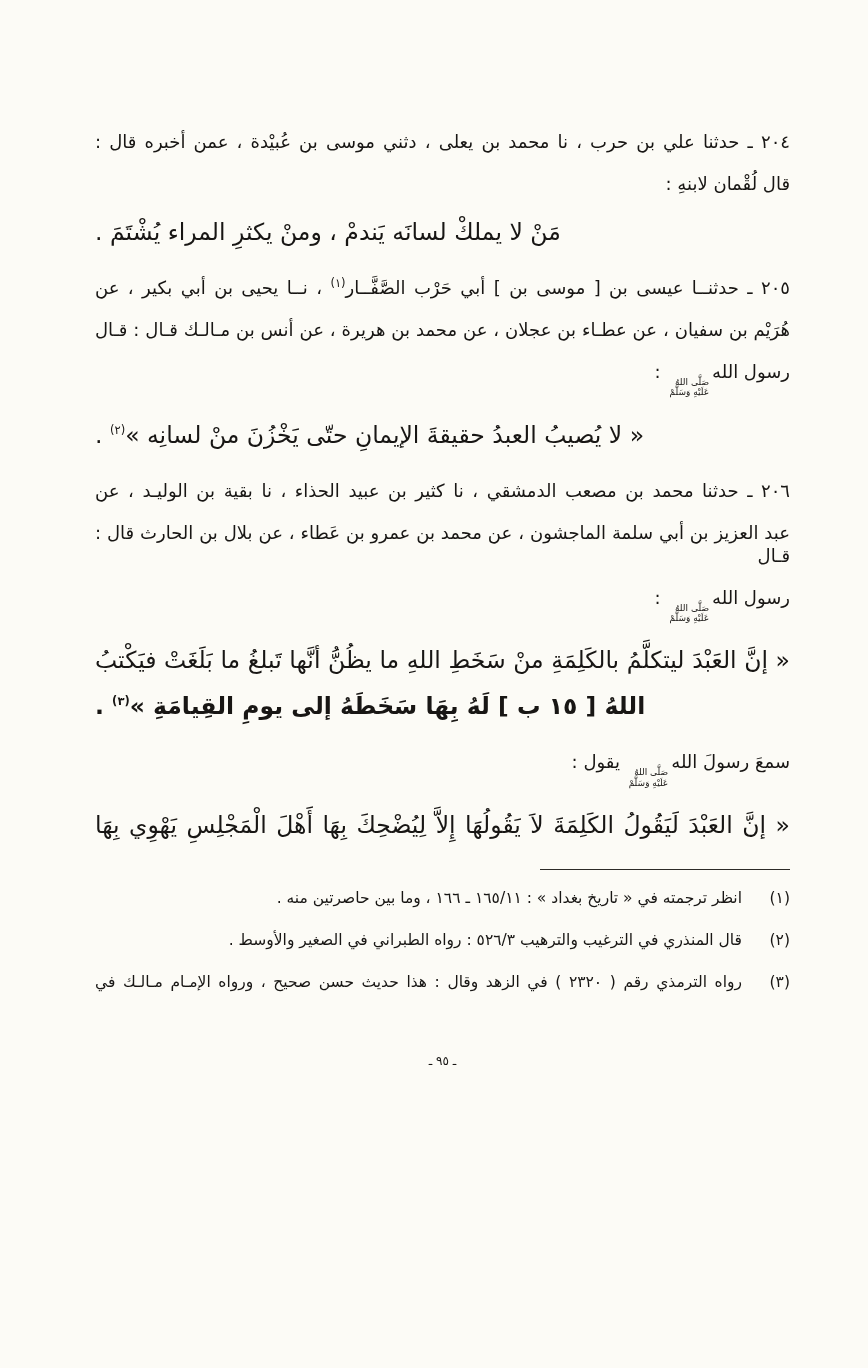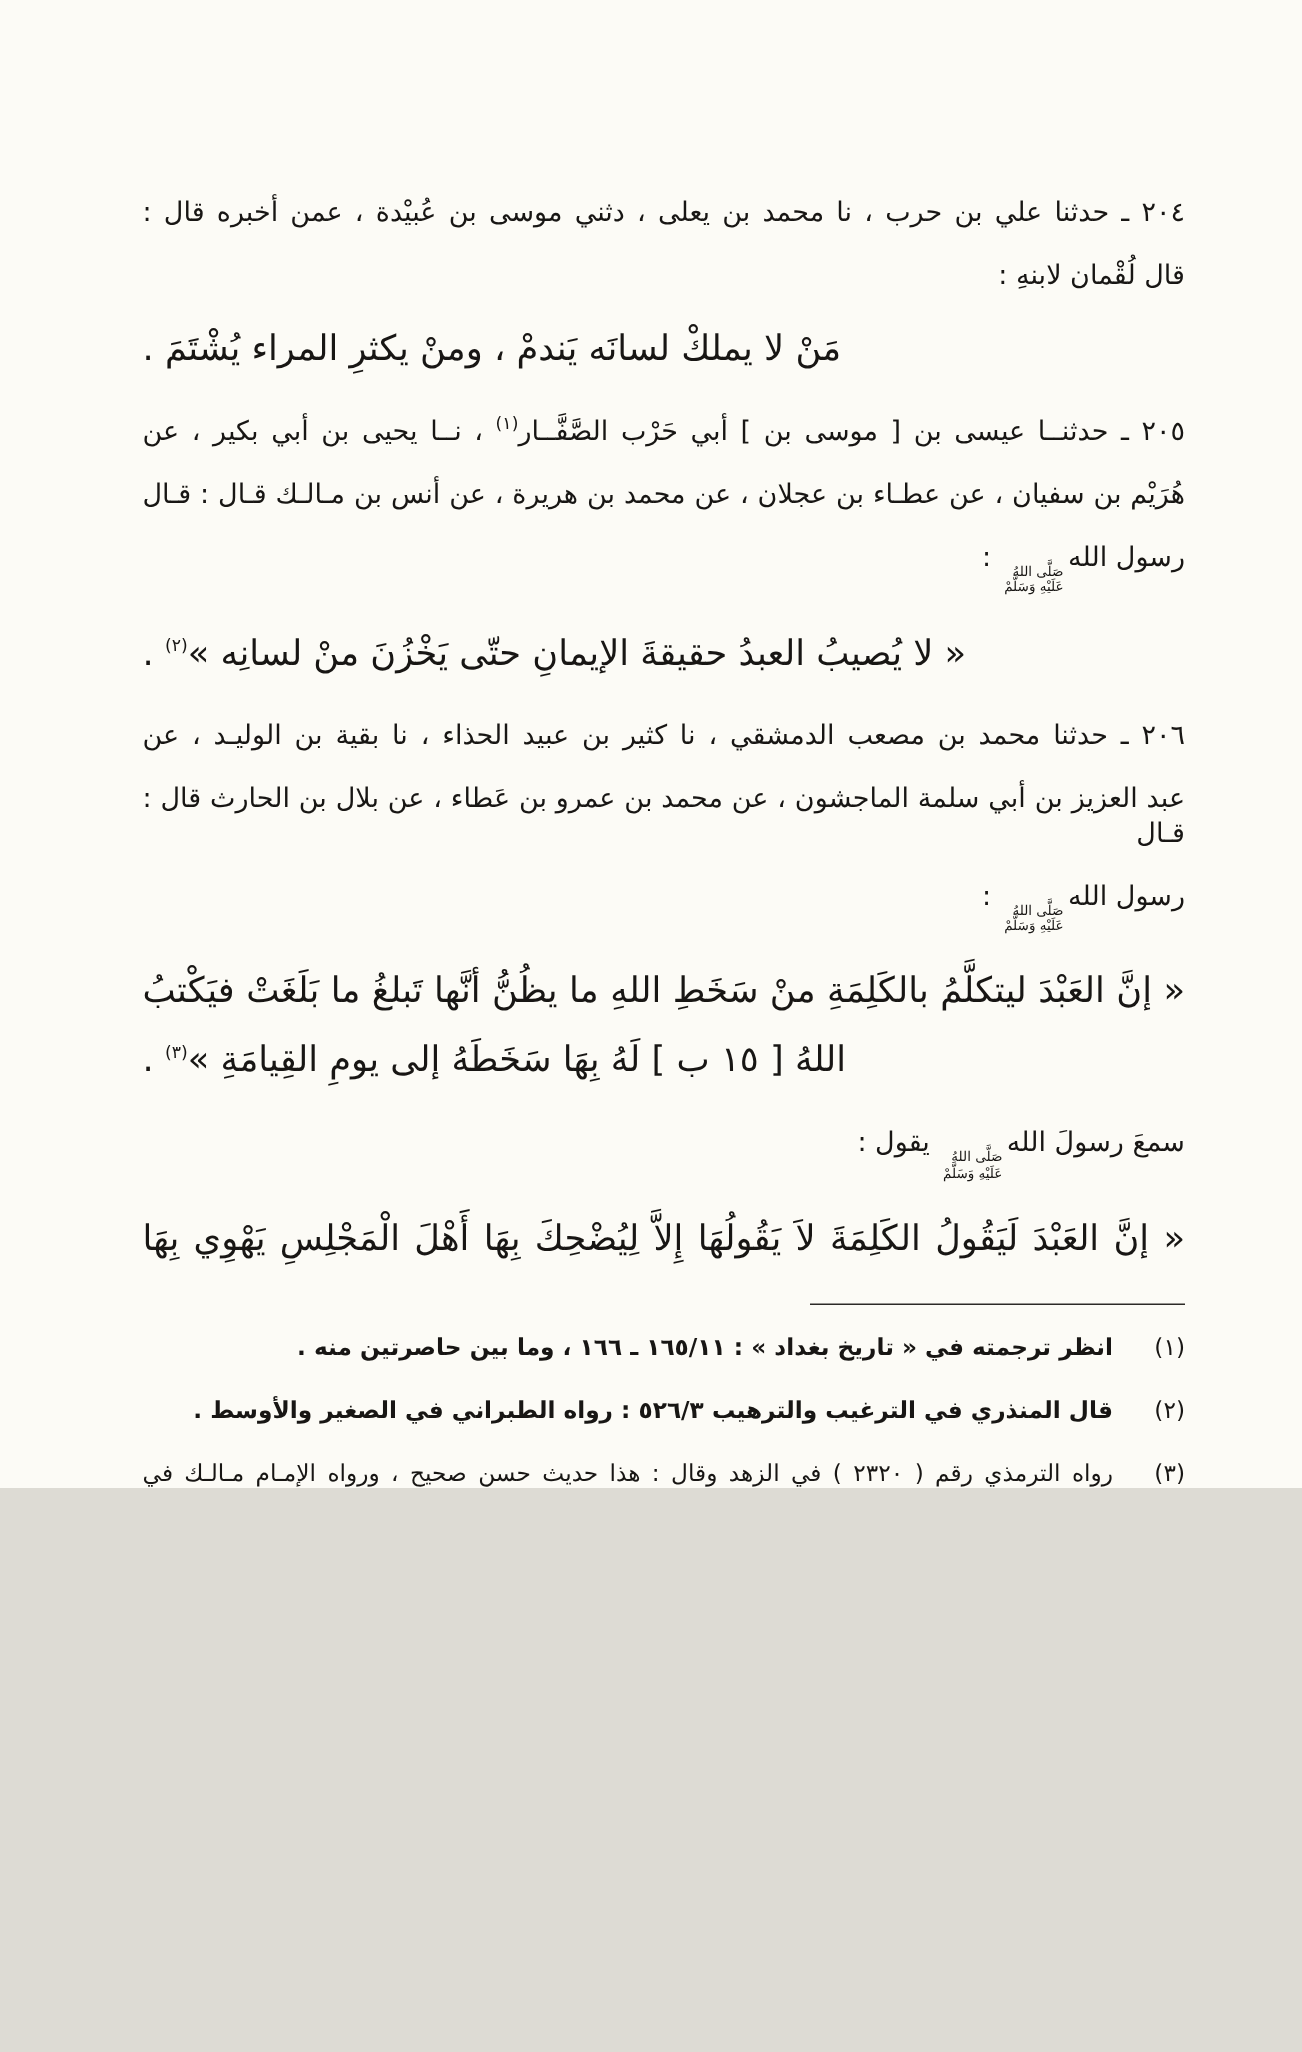--- a/index.html
+++ b/index.html
@@ -1,19 +1,19 @@
 <!DOCTYPE html>
 <html lang="ar" dir="rtl"><head>
 <meta charset="utf-8">
 <style>
   * { margin:0; padding:0; box-sizing:border-box; }
   html, body { background:#dddbd4; }
   .page {
     position:relative;
-    width:868px; height:992px;
+    width:868px; height:1368px;
     margin:0 auto;
     background:#fcfbf6;
     color:#181614;
     font-family:"DejaVu Sans", sans-serif;
     direction:rtl;
     padding:130px 78px 0 95px;
     overflow:hidden;
   }
   .entry { margin-bottom:26px; }
   .line {
@@ -23,21 +23,21 @@
   }
   .line.full { text-align:justify; text-align-last:justify; }
   .line.short { text-align:right; }
   .matn {
     font-size:23.5px;
     line-height:36px;
     margin:14px 0 6px 0;
     text-align:left; 
   }
   .matn.justified { text-align:justify; text-align-last:justify; margin-bottom:10px; }
-  .matn.cont { margin-top:0; }
+  .matn.cont { margin-top:0;font-weight:bold; }
   sup.ref {
     font-size:11.5px;
     vertical-align:super;
     line-height:0;
     letter-spacing:0;
   }
   .saw {
     display:inline-flex;
     flex-direction:column;
     font-size:9px;
@@ -56,21 +56,21 @@
     display:flex;
     gap:12px;
     font-size:15.5px;
     line-height:21px;
     margin-bottom:12px;
   }
   .fn-marker { flex:0 0 36px; text-align:right; }
   .fn-text { flex:1; }
   .fn-line { margin-bottom:9px; }
   .fn-line.justify { text-align:justify; text-align-last:justify; }
-  .fn-line.end { text-align:right;font-weight:bold; }
+  .fn-line.end { text-align:right; }
   .page-number {
     text-align:center;
     font-size:12px;
     margin-top:52px;
   }
 </style>
 </head>
 <body>
 
 <div class="page">

